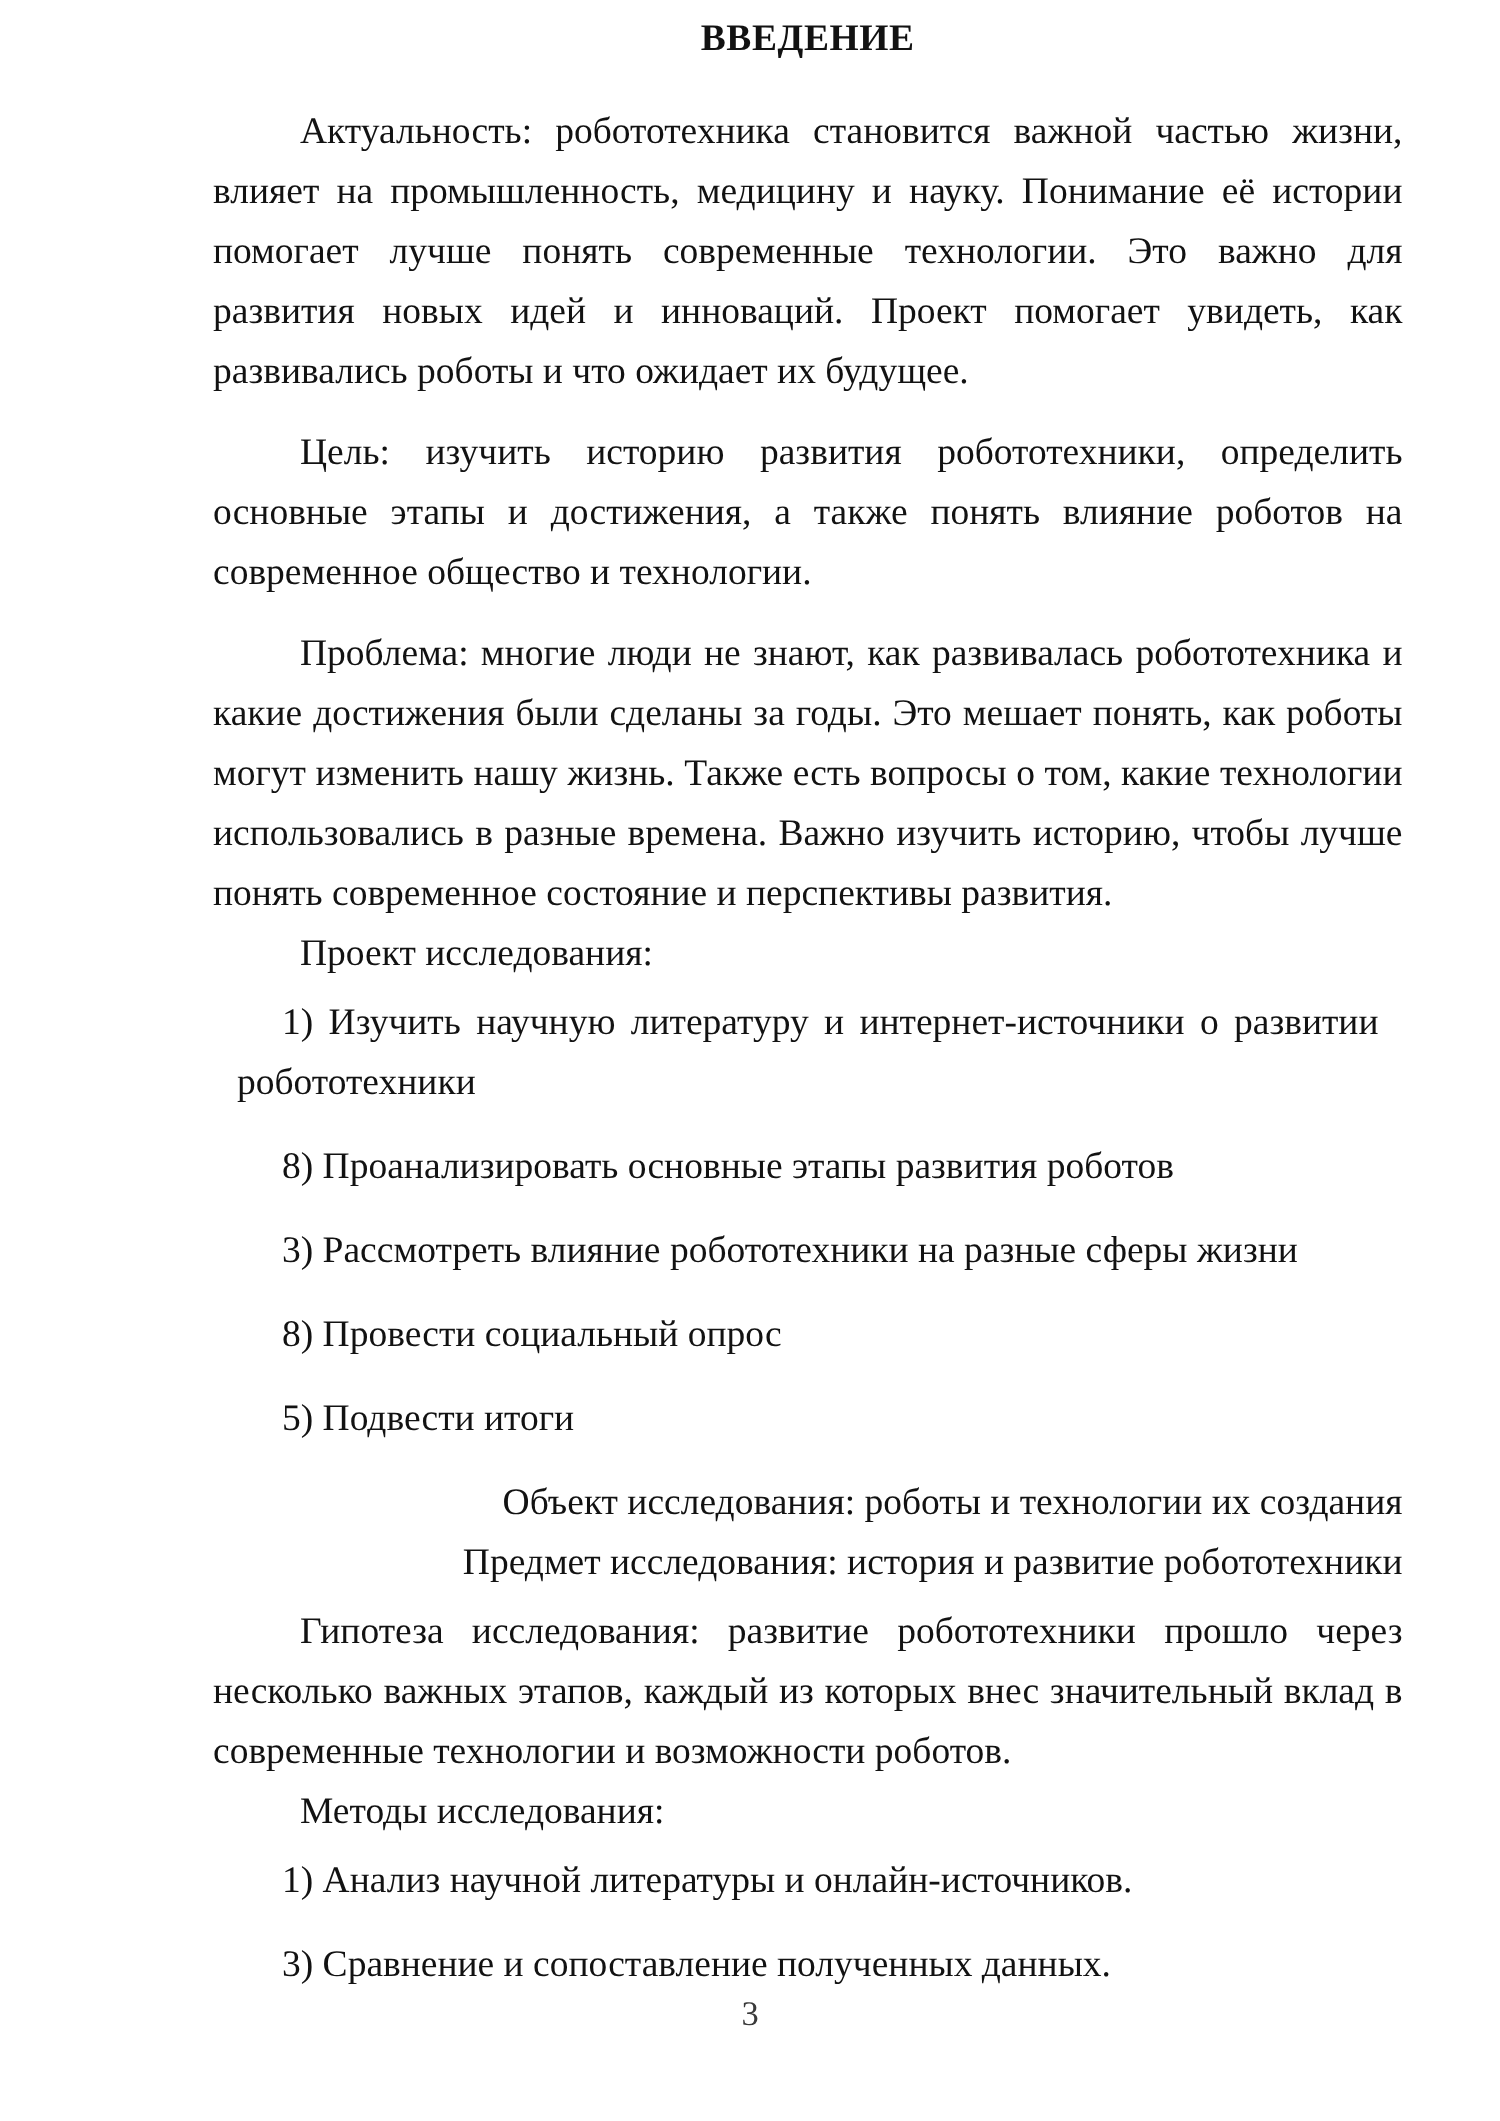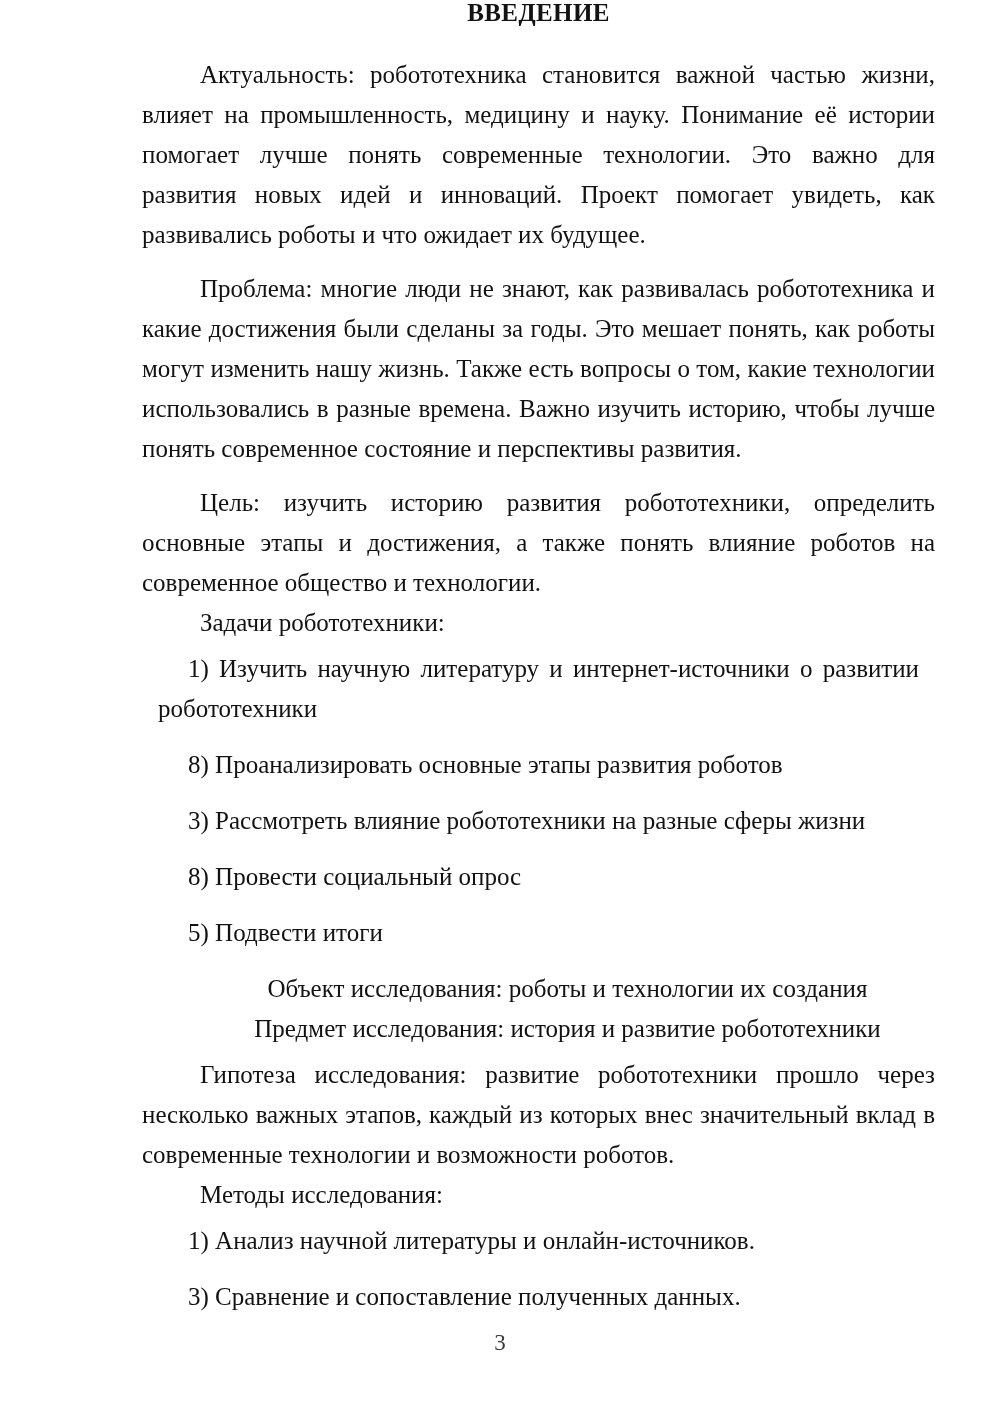--- a/index.html
+++ b/index.html
@@ -23,21 +23,21 @@
     position: absolute;
     left: 142px;
     top: 0;
     width: 793px;
   }
   .doc-title {
     font-size: 25px;
     font-weight: bold;
     text-align: center;
     letter-spacing: 0.4px;
-    margin: 0;
+    margin: 13px;
     line-height: 1.0;
   }
   .para {
     font-size: 25px;
     line-height: 40px;
     text-align: justify;
     text-justify: inter-word;
     margin: 0;
     text-indent: 58px;
     hyphens: none;
@@ -58,21 +58,21 @@
   }
   .list-item-single {
     text-align: left;
   }
   .item-gap { margin-top: 6px; }
 
   
   .sub-line {
     font-size: 25px;
     line-height: 40px;
-    text-align: center;
+    text-align: right;
     margin: 0;
     text-indent: 58px;
     white-space: nowrap;
   }
 
   .label-line {
     font-size: 25px;
     line-height: 40px;
     text-align: left;
     margin: 0;
@@ -94,25 +94,25 @@
 <body>
 
 <div class="page">
 
   <div class="content">
 
     <h1 class="doc-title">ВВЕДЕНИЕ</h1>
 
     <p class="para para-gap-first">Актуальность: робототехника становится важной частью жизни, влияет на промышленность, медицину и науку. Понимание её истории помогает лучше понять современные технологии. Это важно для развития новых идей и инноваций. Проект помогает увидеть, как развивались роботы и что ожидает их будущее.</p>
 
+    <p class="para para-gap">Цель: изучить историю развития робототехники, определить основные этапы и достижения, а также понять влияние роботов на современное общество и технологии.</p>
+
     <p class="para para-gap">Проблема: многие люди не знают, как развивалась робототехника и какие достижения были сделаны за годы. Это мешает понять, как роботы могут изменить нашу жизнь. Также есть вопросы о том, какие технологии использовались в разные времена. Важно изучить историю, чтобы лучше понять современное состояние и перспективы развития.</p>
 
-    <p class="para para-gap">Цель: изучить историю развития робототехники, определить основные этапы и достижения, а также понять влияние роботов на современное общество и технологии.</p>
-
-    <p class="label-line item-gap">Задачи робототехники:</p>
+    <p class="label-line item-gap">Проект исследования:</p>
 
     <p class="list-item item-gap">1)  Изучить научную литературу и интернет-источники о развитии робототехники</p>
 
     <p class="list-item list-item-single item-gap">8) Проанализировать основные этапы развития роботов</p>
 
     <p class="list-item list-item-single item-gap">3) Рассмотреть влияние робототехники на разные сферы жизни</p>
 
     <p class="list-item list-item-single item-gap">8) Провести социальный опрос</p>
 
     <p class="list-item list-item-single item-gap">5) Подвести итоги</p>

